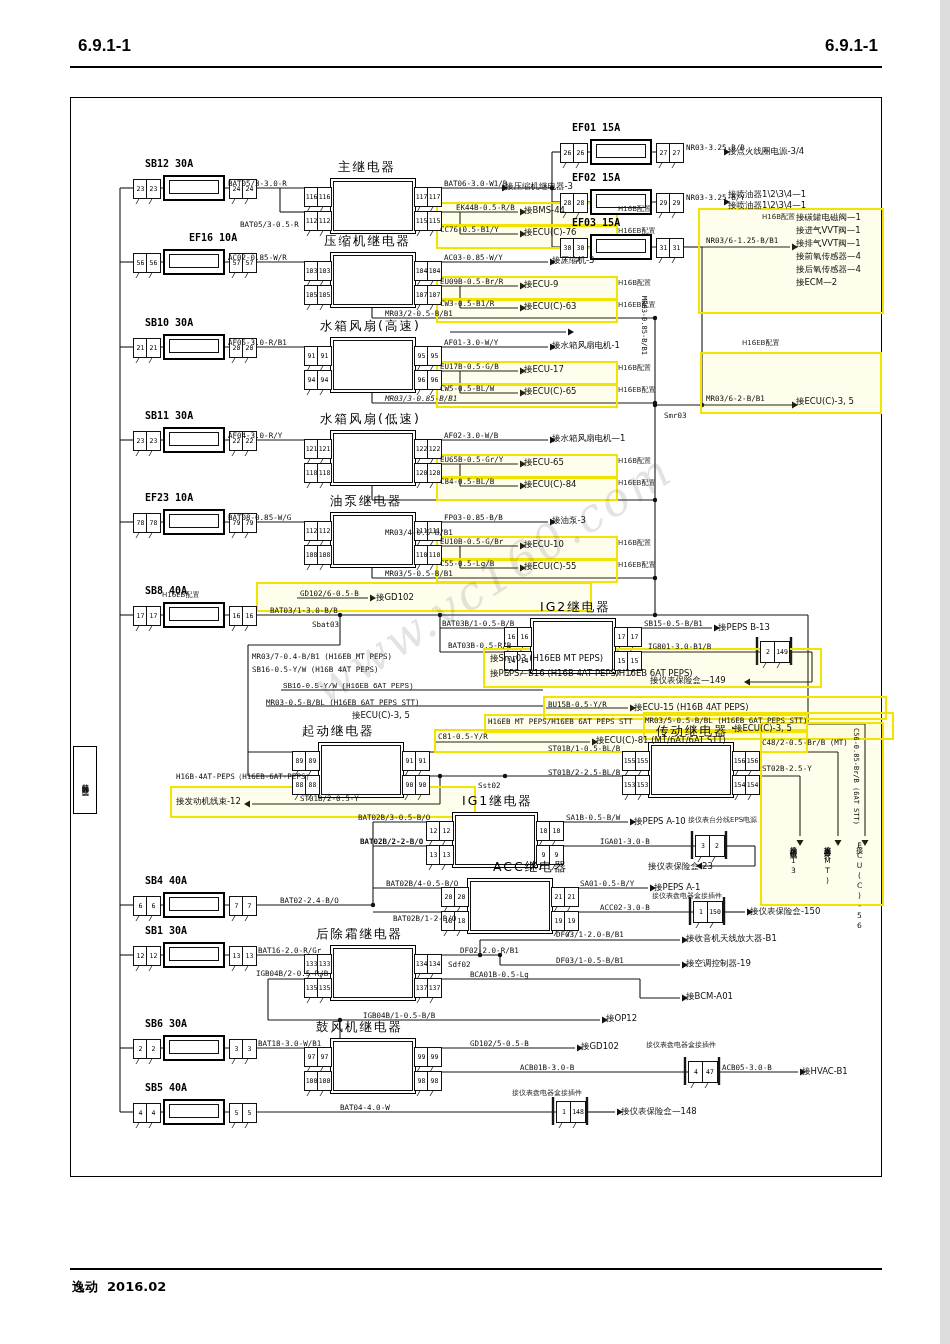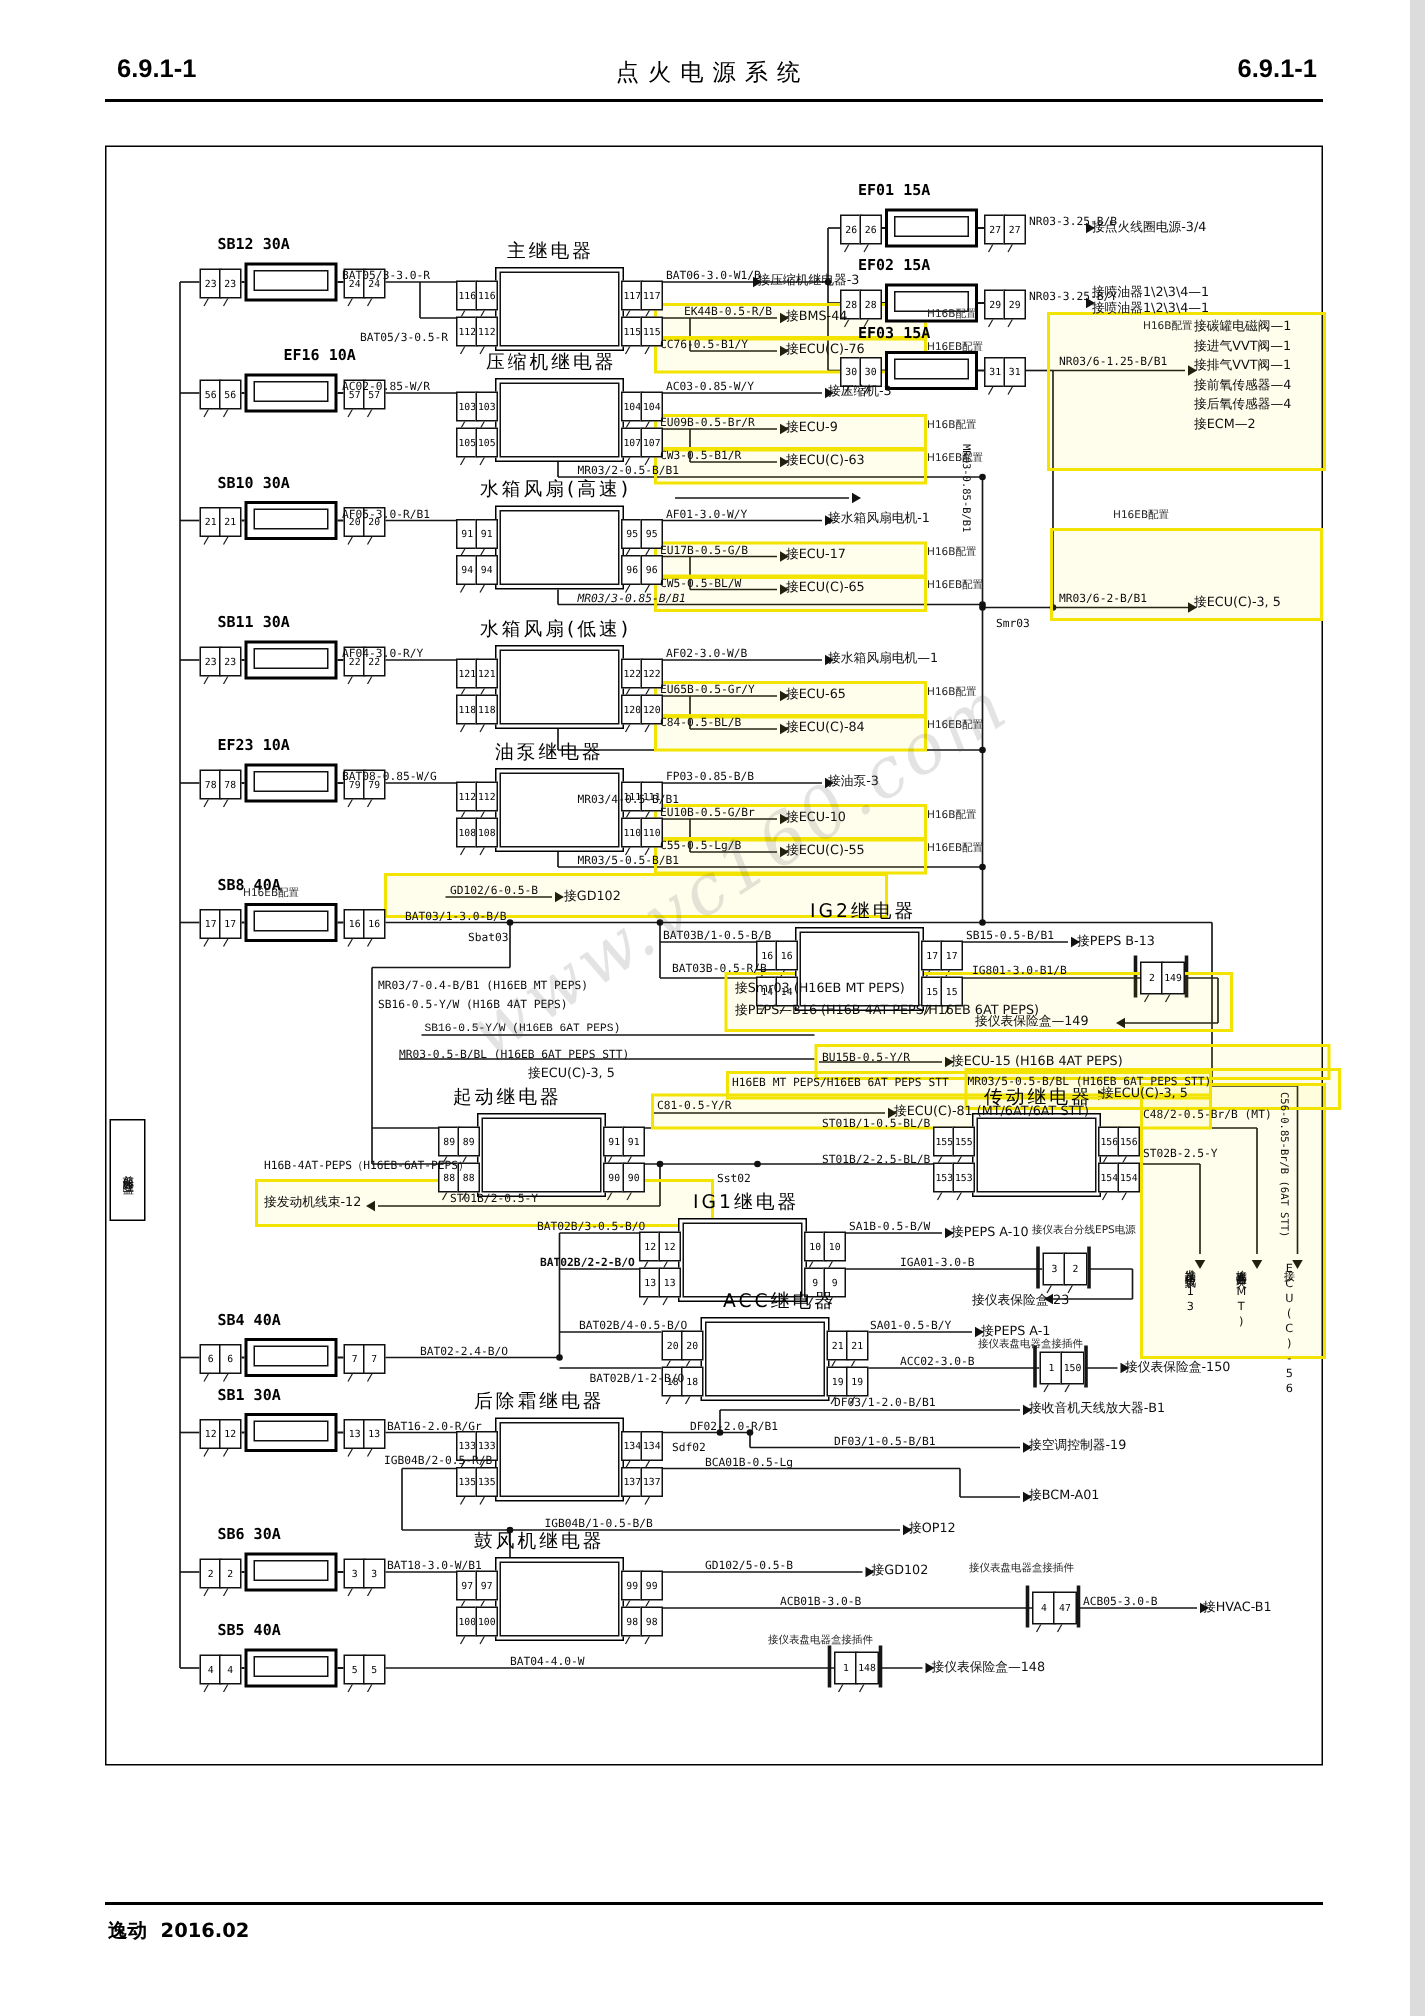--- a/index.html
+++ b/index.html
@@ -34,21 +34,20 @@
   .vcode{position:absolute;font:7px "DejaVu Sans Mono",monospace;writing-mode:vertical-rl;white-space:nowrap;color:#0d0d0d;}
   .leftbox{position:absolute;border:1.4px solid #000;background:#fff;display:flex;align-items:center;justify-content:center;}
   .watermark{position:absolute;left:280px;top:540px;width:460px;transform:rotate(-33deg);
              font:italic 46px "DejaVu Serif",serif;letter-spacing:3px;color:rgba(80,80,80,0.16);pointer-events:none;}
 </style>
 </head>
 <body>
 
 <div id="page">
   <div class="hdr-left">6.9.1-1</div>
-  <div class="hdr-title">点火电源系统</div>
   <div class="hdr-right">6.9.1-1</div>
   <div class="hdr-rule"></div>
   <div id="diagram">
       <div class="panel" style="left: 70px; top: 97px; width: 810px; height: 1078px;"></div>
       <svg class="wires" width="950" height="1344">
         <line x1="120" y1="188" x2="120" y2="1112" stroke="#161616" stroke-width="1.1"></line>
         <line x1="120" y1="188" x2="133" y2="188" stroke="#161616" stroke-width="1.1"></line>
         <line x1="120" y1="262" x2="133" y2="262" stroke="#161616" stroke-width="1.1"></line>
         <line x1="120" y1="347" x2="133" y2="347" stroke="#161616" stroke-width="1.1"></line>
         <line x1="120" y1="440" x2="133" y2="440" stroke="#161616" stroke-width="1.1"></line>
@@ -852,21 +851,21 @@
       <div class="pinbox" style="left: 536px; top: 821px; width: 13px; height: 18px;">10</div>
       <div class="pinbox" style="left: 439px; top: 821px; width: 13px; height: 18px;">12</div>
       <div class="pinbox" style="left: 549px; top: 821px; width: 13px; height: 18px;">10</div>
       <div class="pinbox" style="left: 426px; top: 845px; width: 13px; height: 18px;">13</div>
       <div class="pinbox" style="left: 536px; top: 845px; width: 13px; height: 18px;">9</div>
       <div class="pinbox" style="left: 439px; top: 845px; width: 13px; height: 18px;">13</div>
       <div class="pinbox" style="left: 549px; top: 845px; width: 13px; height: 18px;">9</div>
       <div class="relaybody" style="left: 467px; top: 878px; width: 84px; height: 54px;">
         <div class="relayinner"></div>
       </div>
-      <div class="relayTitle" style="left: 482px; top: 859px; text-align: center;">ACC继电器</div>
+      <div class="relayTitle" style="left: 493px; top: 859px; text-align: center;">ACC继电器</div>
       <div class="pinbox" style="left: 441px; top: 887px; width: 13px; height: 18px;">20</div>
       <div class="pinbox" style="left: 551px; top: 887px; width: 13px; height: 18px;">21</div>
       <div class="pinbox" style="left: 454px; top: 887px; width: 13px; height: 18px;">20</div>
       <div class="pinbox" style="left: 564px; top: 887px; width: 13px; height: 18px;">21</div>
       <div class="pinbox" style="left: 441px; top: 911px; width: 13px; height: 18px;">18</div>
       <div class="pinbox" style="left: 551px; top: 911px; width: 13px; height: 18px;">19</div>
       <div class="pinbox" style="left: 454px; top: 911px; width: 13px; height: 18px;">18</div>
       <div class="pinbox" style="left: 564px; top: 911px; width: 13px; height: 18px;">19</div>
       <div class="relaybody" style="left: 330px; top: 945px; width: 84px; height: 54px;">
         <div class="relayinner"></div>

